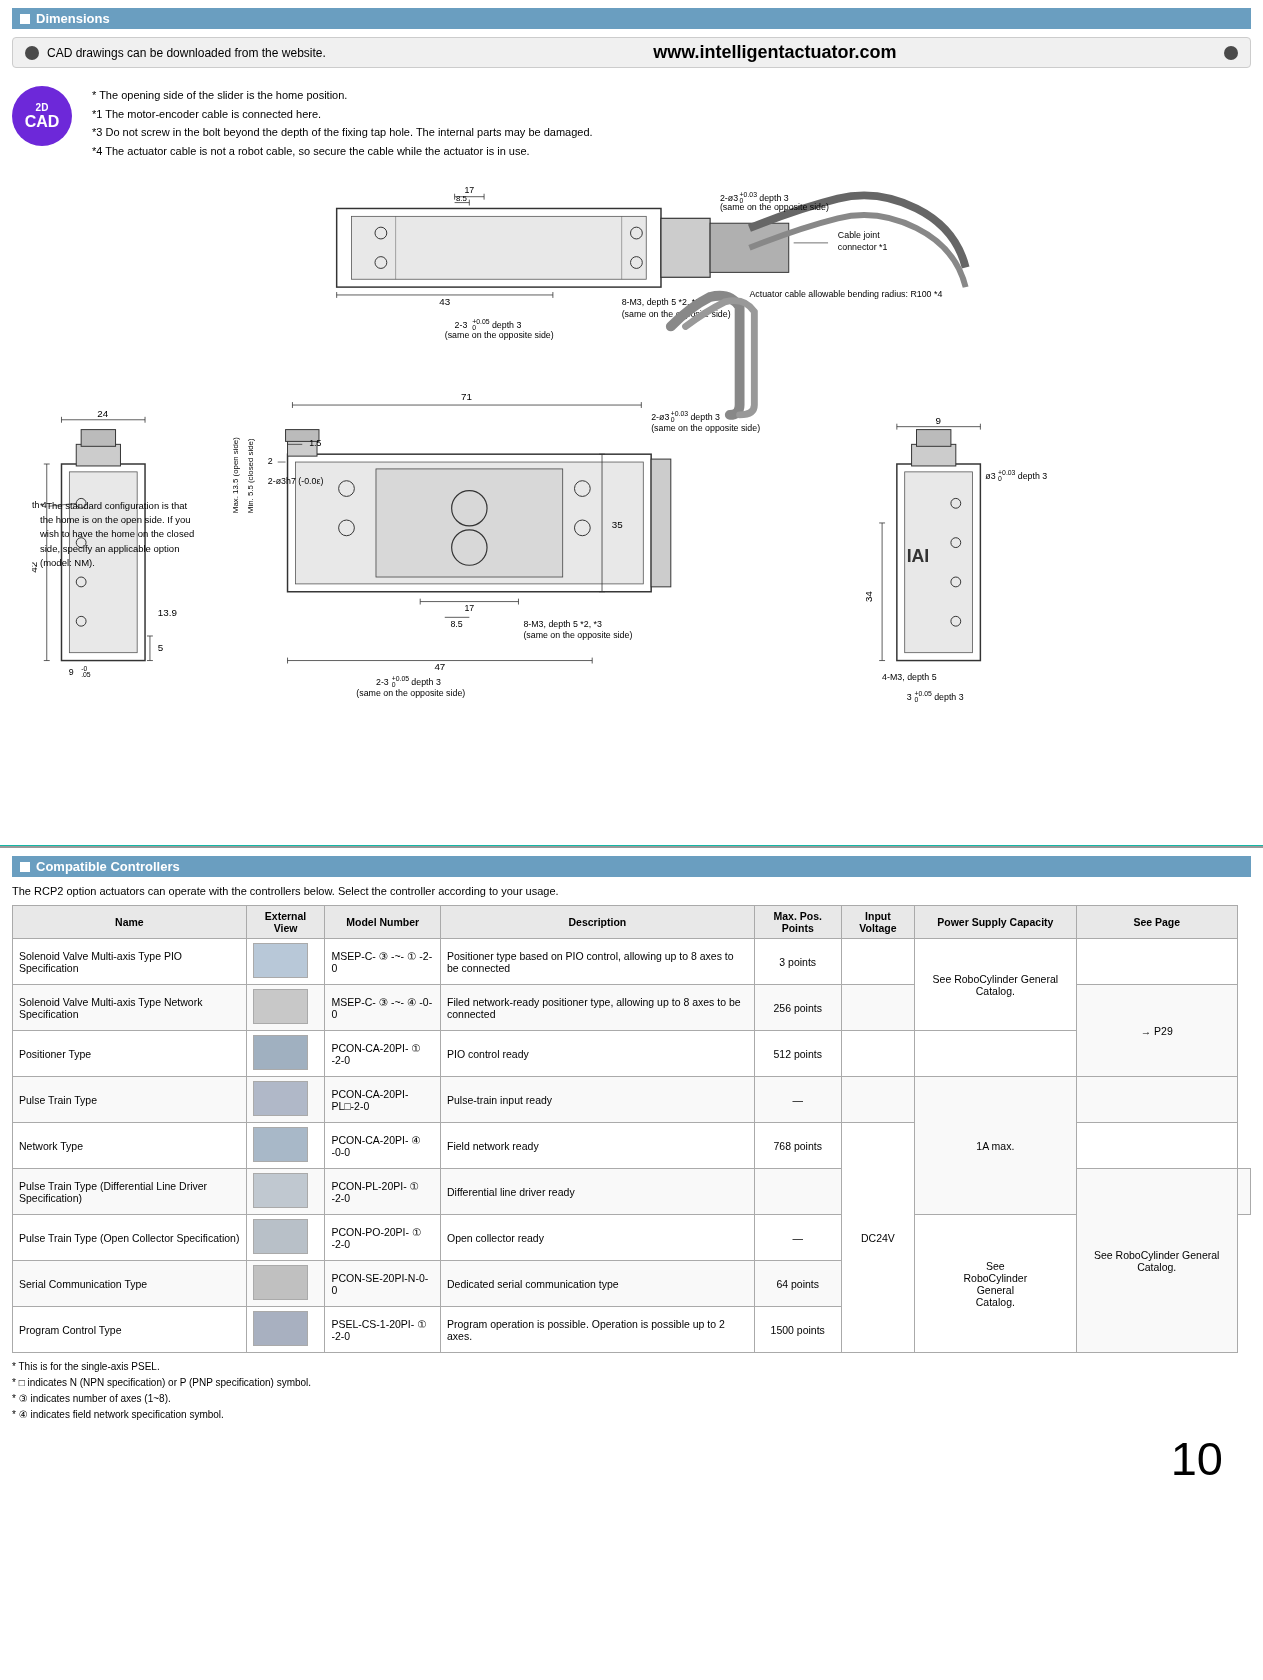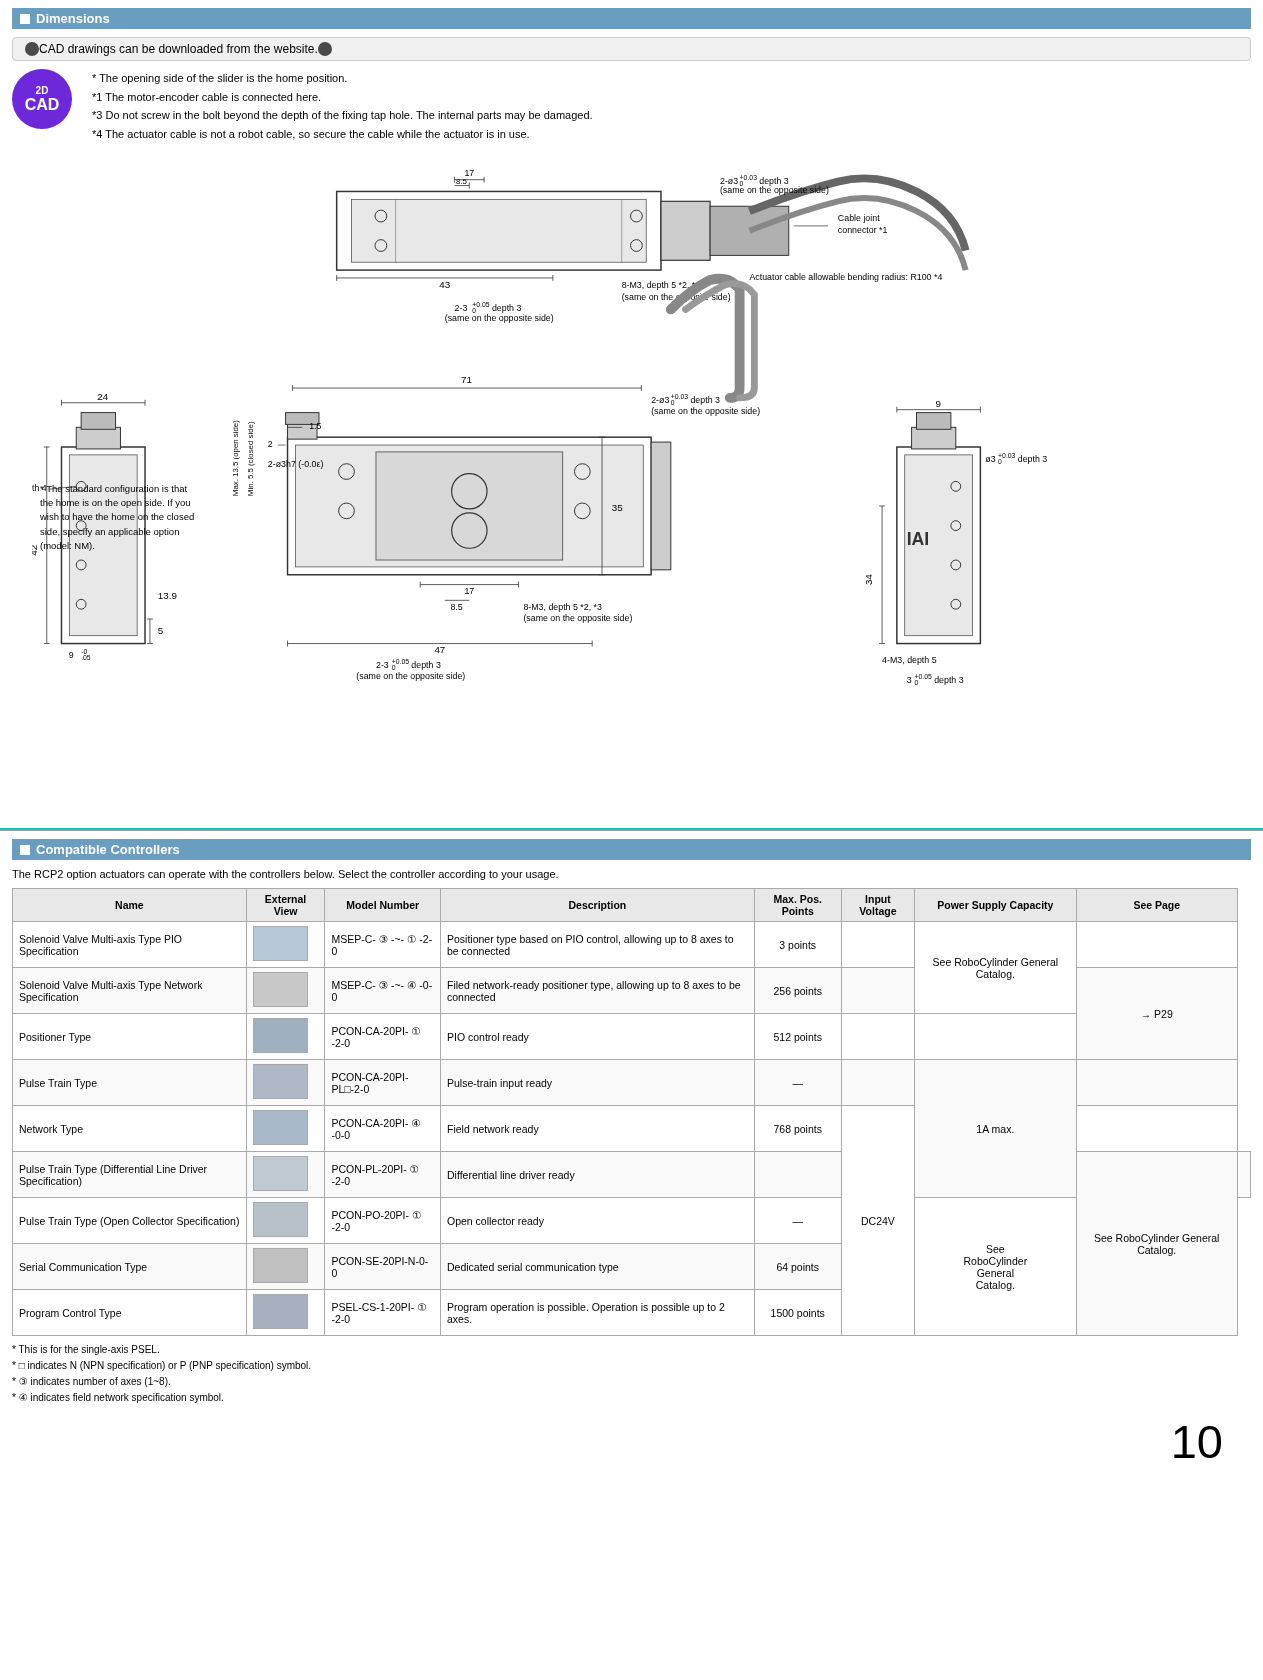--- a/index.html
+++ b/index.html
@@ -38,21 +38,22 @@
       margin-right: 6px;
     }
 
     .cad-download-bar {
       background: #f0f0f0;
       border: 1px solid #ccc;
       border-radius: 4px;
       padding: 4px 12px;
       display: flex;
       align-items: center;
-      margin-bottom: 8px;
+      gap: 8px;
+      margin-bottom: 18px;
       font-size: 12px;
     }
 
     .cad-download-bar .bullet {
       width: 14px;
       height: 14px;
       border-radius: 50%;
       background: #4a4a4a;
       display: inline-block;
     }
@@ -172,20 +173,21 @@
 <body>
 
 <div class="dimensions-section">
   <div class="section-header">
     <span>Dimensions</span>
   </div>
 
   <div class="cad-download-bar">
     <span class="bullet"></span>
     <span>CAD drawings can be downloaded from the website.</span>
+    <span class="cad-website">www.intelligentactuator.com</span>
     <span class="bullet"></span>
   </div>
 
   <div class="notes-area">
     <div class="cad-badge">
       <span class="top-text">2D</span>
       <span class="bottom-text">CAD</span>
     </div>
     <div class="notes-text">
       <div>* The opening side of the slider is the home position.</div>

